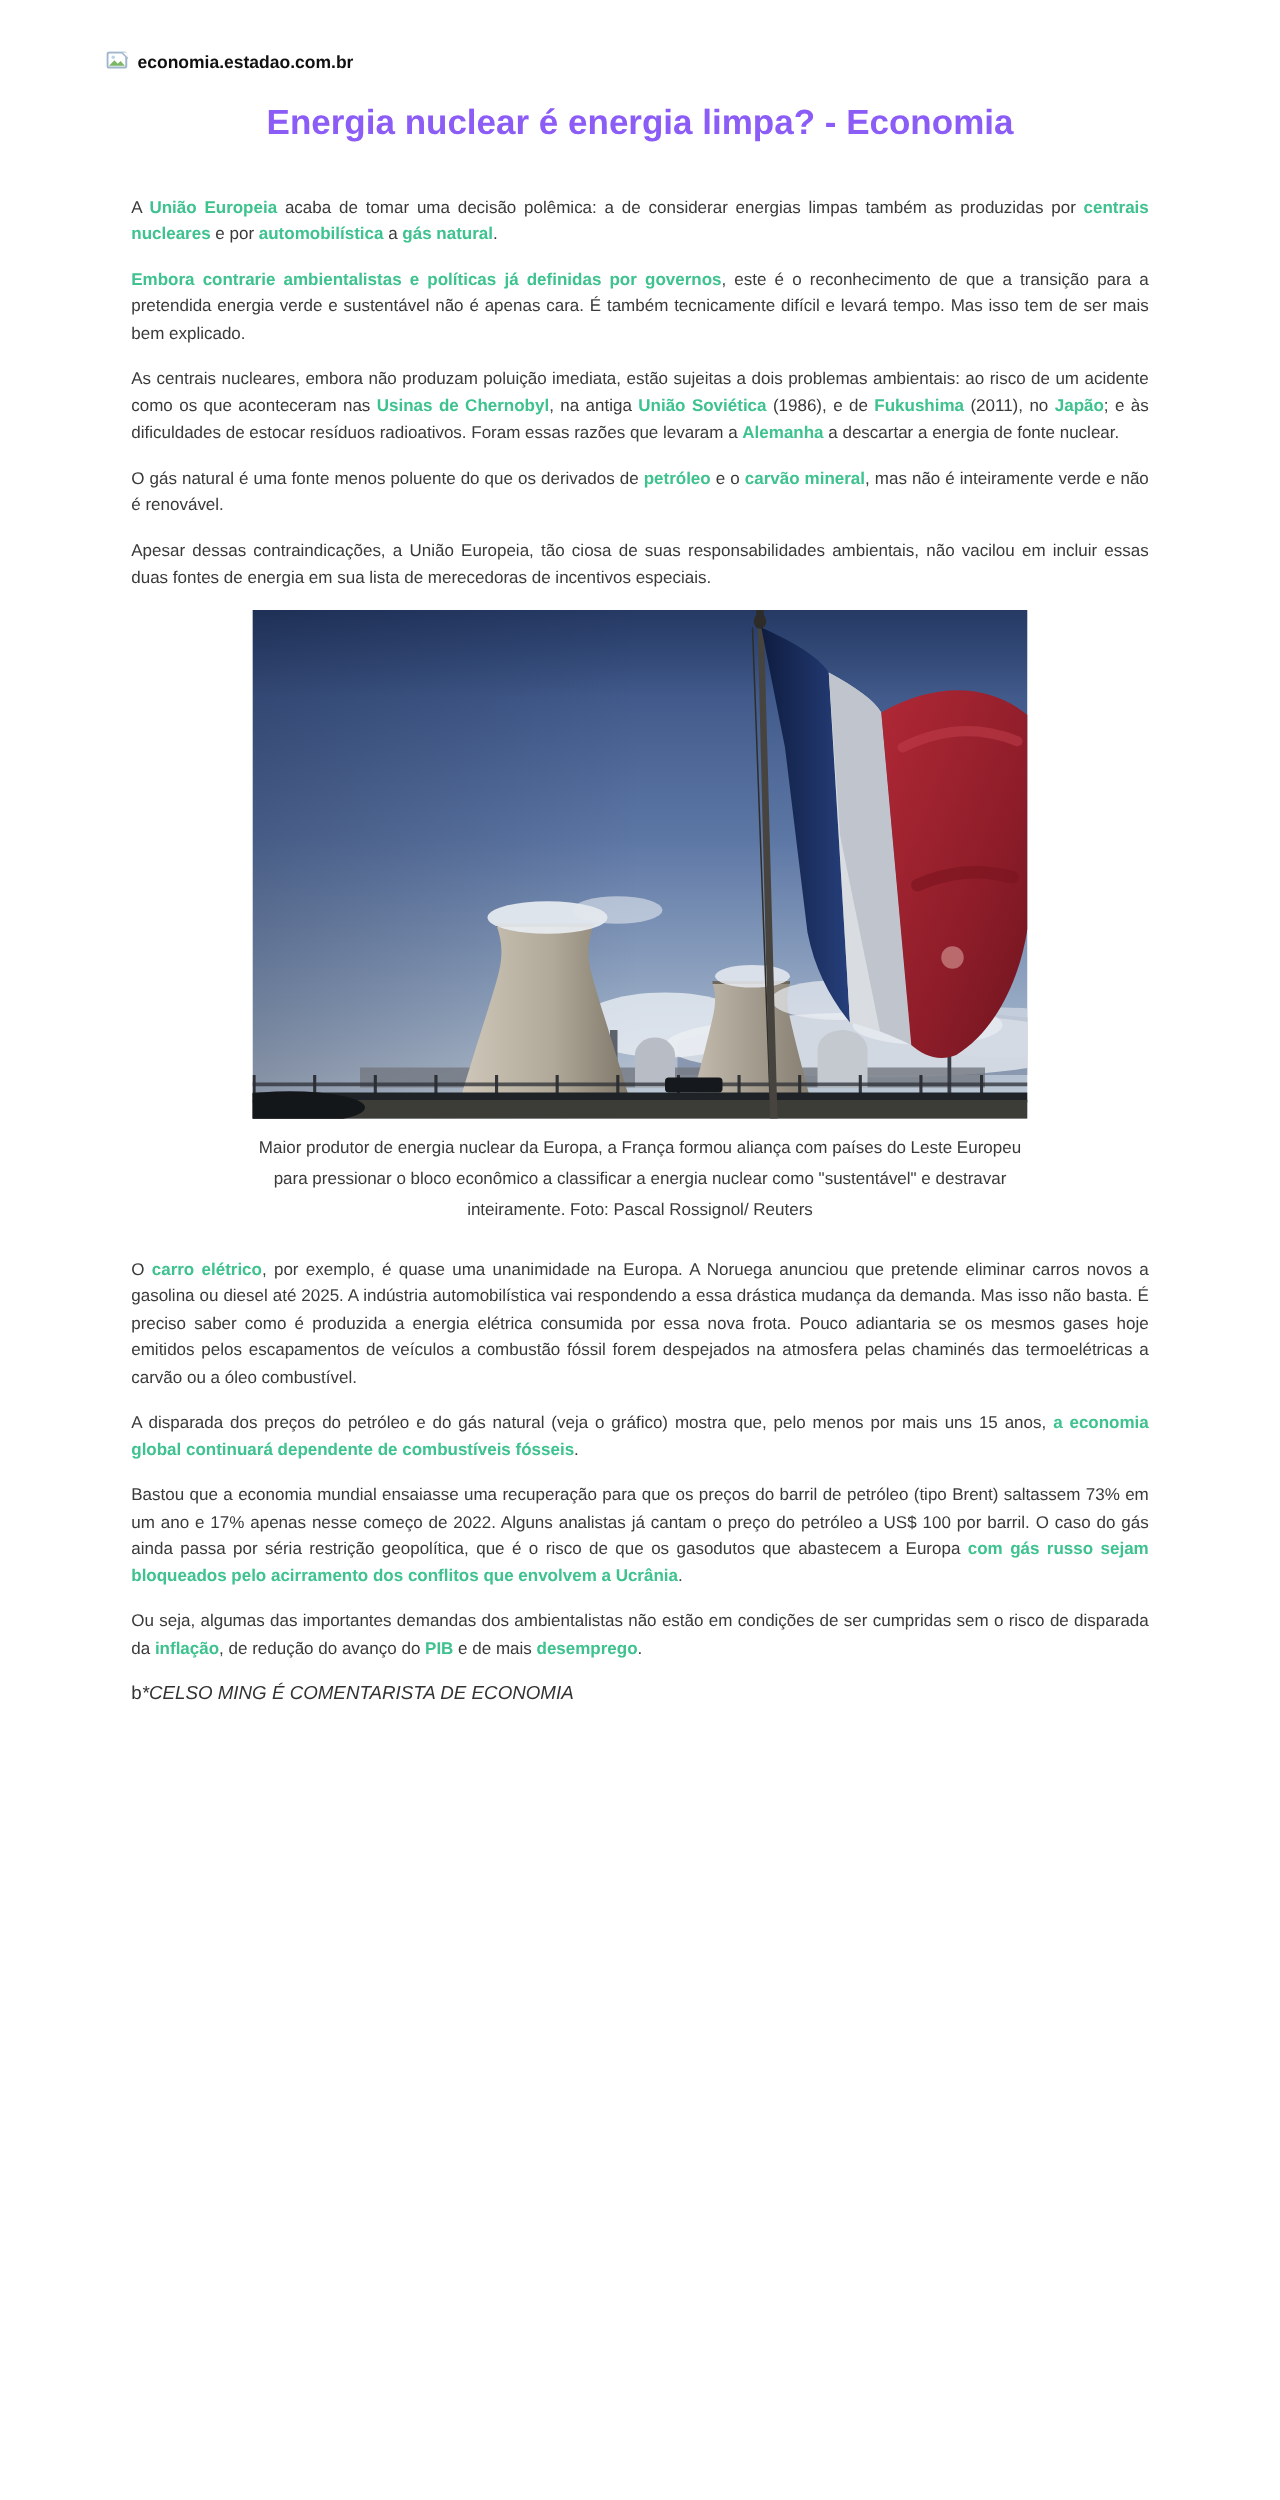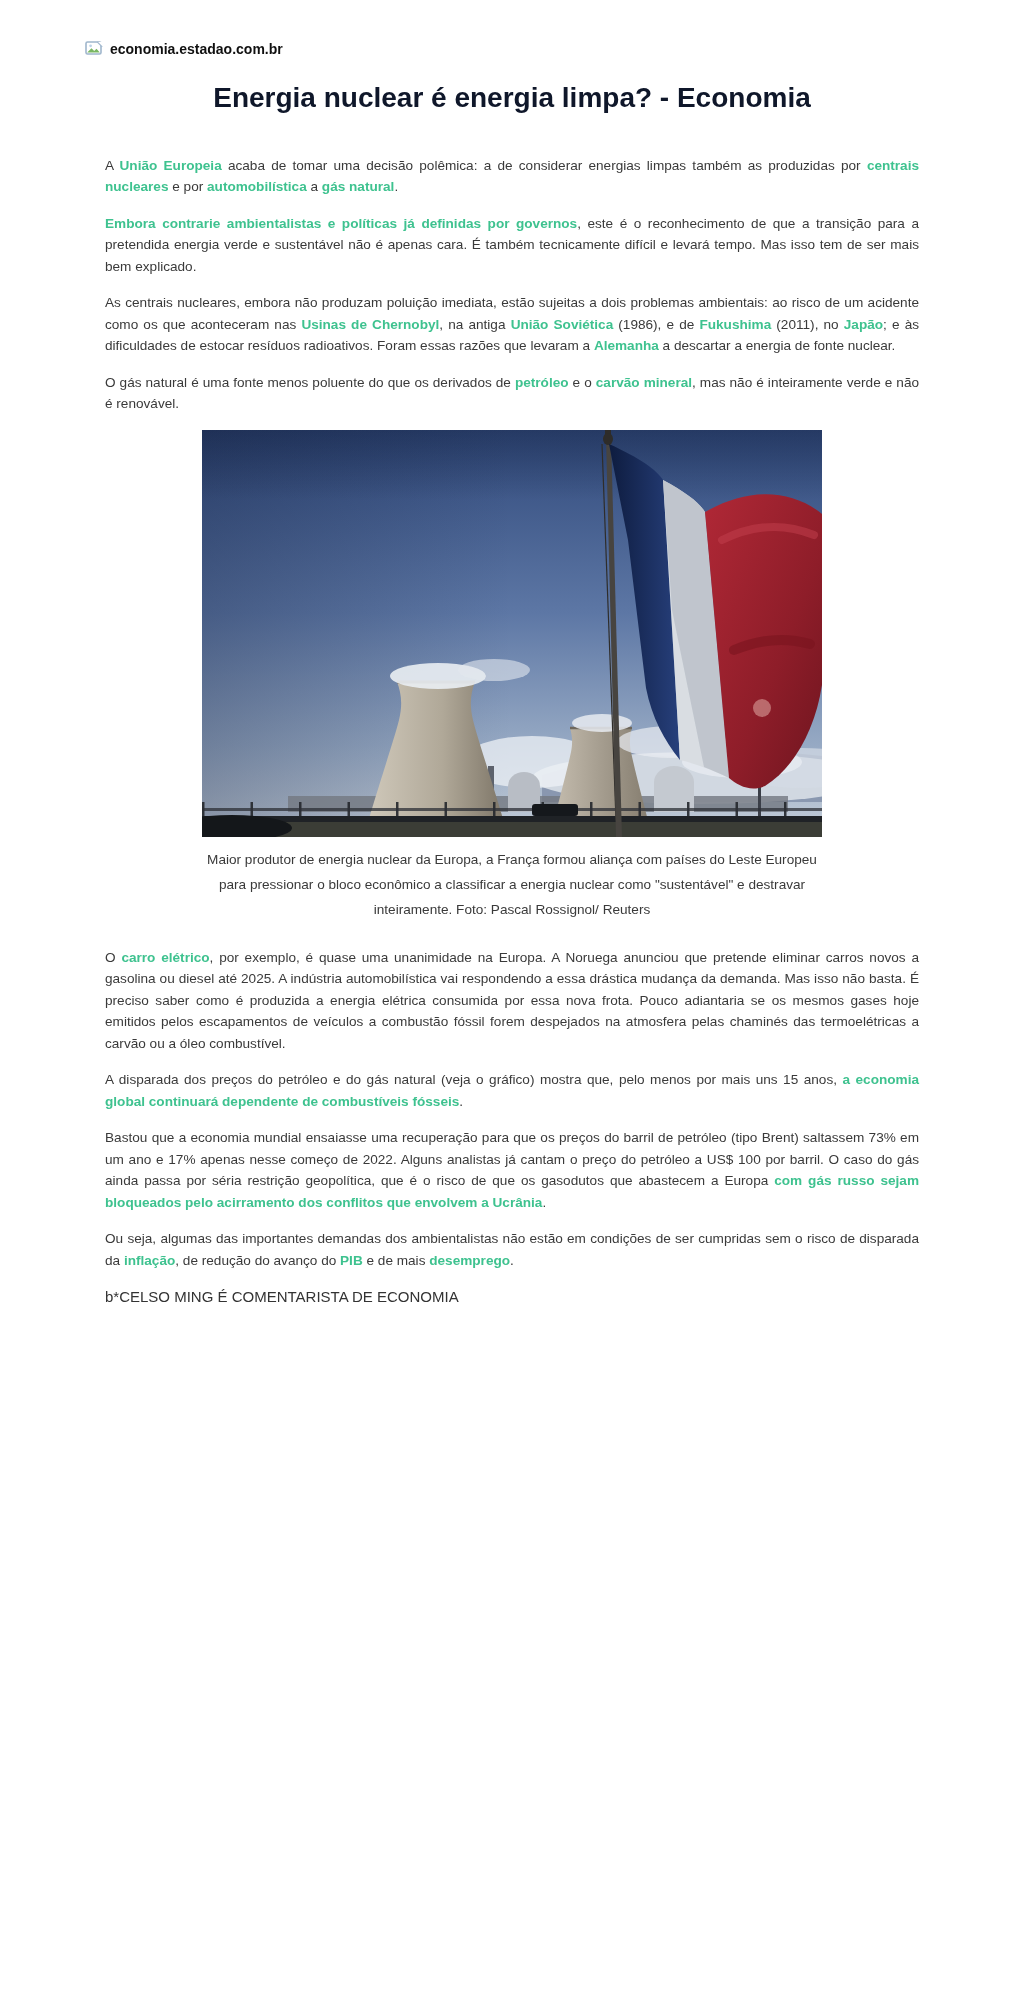--- a/index.html
+++ b/index.html
@@ -8,33 +8,33 @@
     width:1024px; height:2000px; position:relative; overflow:hidden;
     font-family:"Liberation Sans", sans-serif; color:var(--body-text);
   }
   .site-row{
     margin:41px 0 0 85px; display:flex; align-items:flex-start; gap:7px;
     font-size:14px; font-weight:bold; color:#101010;
   }
   .site-icon{ width:18px; height:15px; display:inline-block; position:relative; flex:0 0 auto; }
   h1.page-title{
     margin:24px 40px 0; text-align:center;
-    font-size:28px; line-height:1.2; font-weight:bold; color:#0f172a;
+    font-size:28px; line-height:1.2; font-weight:bold; color:#8b5cf6;
   }
   .content{
     width:814px; margin:40px auto 0;
     font-size:13.6px; line-height:21.5px; text-align:justify;
   }
   .content p{ margin:0 0 15px 0; }
   .lnk{ color:var(--green); font-weight:bold; cursor:pointer;margin-top:34px; }
   figure.photo-block{ margin:8px auto 25px; width:620px; text-align:center; }
   figure.photo-block svg{ display:block; }
   figcaption{ margin-top:10px; font-size:13.6px; line-height:25px; color:#3a3a3a; text-align:center; }
   .byline{ margin-top:8px; font-size:15px; color:#333; text-align:left; }
-  .byline .it{ }
+  .byline .it{ font-style:italic; }
 </style>
 </head>
 <body>
 
 <div class="site-row">
   <span class="site-icon">
     <svg width="18" height="15" viewBox="0 0 18 15">
       <rect x="1" y="1" width="15" height="12" rx="1.5" fill="#ffffff" stroke="#9fb6cc" stroke-width="1.6"></rect>
       <path d="M2.2 11.6 L6.5 7.2 L9.2 10 L11.5 7.8 L14.8 11.6 Z" fill="#7ab763"></path>
       <circle cx="5.6" cy="4.8" r="1.4" fill="#bcd2e6"></circle>
@@ -47,20 +47,21 @@
 
 <h1 class="page-title">Energia nuclear é energia limpa? - Economia</h1>
 
 <div class="content">
 
   <div id="body-top">
       <p>A <span class="lnk">União Europeia</span> acaba de tomar uma decisão polêmica: a de considerar energias limpas também as produzidas por <span class="lnk">centrais nucleares</span> e por <span class="lnk">automobilística</span> a <span class="lnk">gás natural</span>.</p>
       <p><span class="lnk">Embora contrarie ambientalistas e políticas já definidas por governos</span>, este é o reconhecimento de que a transição para a pretendida energia verde e sustentável não é apenas cara. É também tecnicamente difícil e levará tempo. Mas isso tem de ser mais bem explicado.</p>
       <p>As centrais nucleares, embora não produzam poluição imediata, estão sujeitas a dois problemas ambientais: ao risco de um acidente como os que aconteceram nas <span class="lnk">Usinas de Chernobyl</span>, na antiga <span class="lnk">União Soviética</span> (1986), e de <span class="lnk">Fukushima</span> (2011), no <span class="lnk">Japão</span>; e às dificuldades de estocar resíduos radioativos. Foram essas razões que levaram a <span class="lnk">Alemanha</span> a descartar a energia de fonte nuclear.</p>
       <p>O gás natural é uma fonte menos poluente do que os derivados de <span class="lnk">petróleo</span> e o <span class="lnk">carvão mineral</span>, mas não é inteiramente verde e não é renovável.</p>
+      <p>Apesar dessas contraindicações, a União Europeia, tão ciosa de suas responsabilidades ambientais, não vacilou em incluir essas duas fontes de energia em sua lista de merecedoras de incentivos especiais.</p>
     </div>
 
   <figure class="photo-block">
     <svg width="620" height="407" viewBox="0 0 620 407" role="img">
       <defs>
         <linearGradient id="sky" x1="0" y1="0" x2="0" y2="1">
           <stop offset="0" stop-color="#30497b"></stop>
           <stop offset="0.45" stop-color="#5d77a5"></stop>
           <stop offset="0.78" stop-color="#97aac4"></stop>
           <stop offset="1" stop-color="#c6cfd9"></stop>

